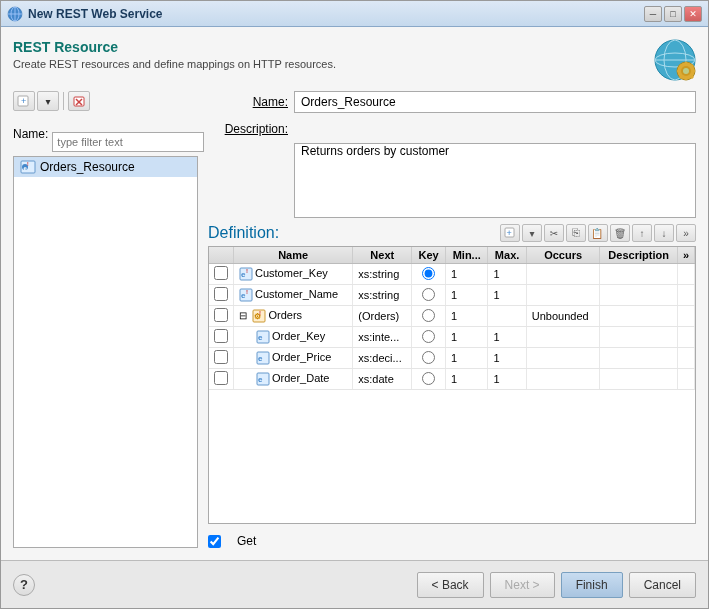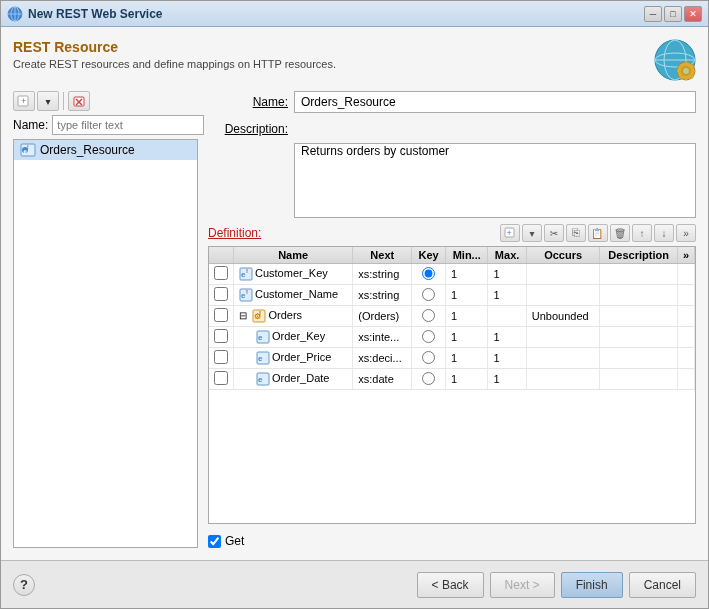--- a/index.html
+++ b/index.html
@@ -72,21 +72,21 @@
     }
     .header-section {
       display: flex;
       align-items: flex-start;
       justify-content: space-between;
       margin-bottom: 10px;
     }
     .header-text h2 {
       font-size: 14px;
       font-weight: bold;
-      color: #a16207;
+      color: #0f766e;
       margin-bottom: 3px;
     }
     .header-text p {
       font-size: 11px;
       color: #444;
     }
     .globe-icon {
       width: 42px;
       height: 42px;
     }
@@ -137,20 +137,21 @@
       white-space: nowrap;
     }
     .filter-input {
       flex: 1;
       height: 20px;
       border: 1px solid #aaa;
       background: white;
       padding: 1px 4px;
       font-size: 11px;
       color: #777;
+      margin-top: 17px;
     }
     .resource-tree {
       flex: 1;
       border: 1px solid #aaa;
       background: white;
       overflow-y: auto;
     }
     .tree-item {
       display: flex;
       align-items: center;
@@ -212,23 +213,22 @@
       flex-direction: column;
       overflow: hidden;
     }
     .definition-header {
       display: flex;
       align-items: center;
       justify-content: space-between;
       margin-bottom: 4px;
     }
     .definition-label {
-      font-size: 12px;
-      color: #b91c1c;
-      text-decoration: underline;
+      font-size: 16px;
+      color: #0369a1;
     }
     .definition-toolbar {
       display: flex;
       gap: 2px;
       align-items: center;
     }
     .def-toolbar-btn {
       width: 20px;
       height: 18px;
       background: linear-gradient(to bottom, #f5f5f5, #e0e0e0);
@@ -279,21 +279,21 @@
       margin-top: 4px;
     }
     .http-label {
       font-size: 12px;
       text-decoration: underline;
       margin-bottom: 4px;
     }
     .checkbox-row {
       display: flex;
       align-items: center;
-      gap: 4px;
+      gap: 16px;
     }
     .checkbox-row input { width: 13px; height: 13px; }
 
     
     .bottom-bar {
       height: 48px;
       background: #e8e8e8;
       border-top: 1px solid #bbb;
       display: flex;
       align-items: center;

